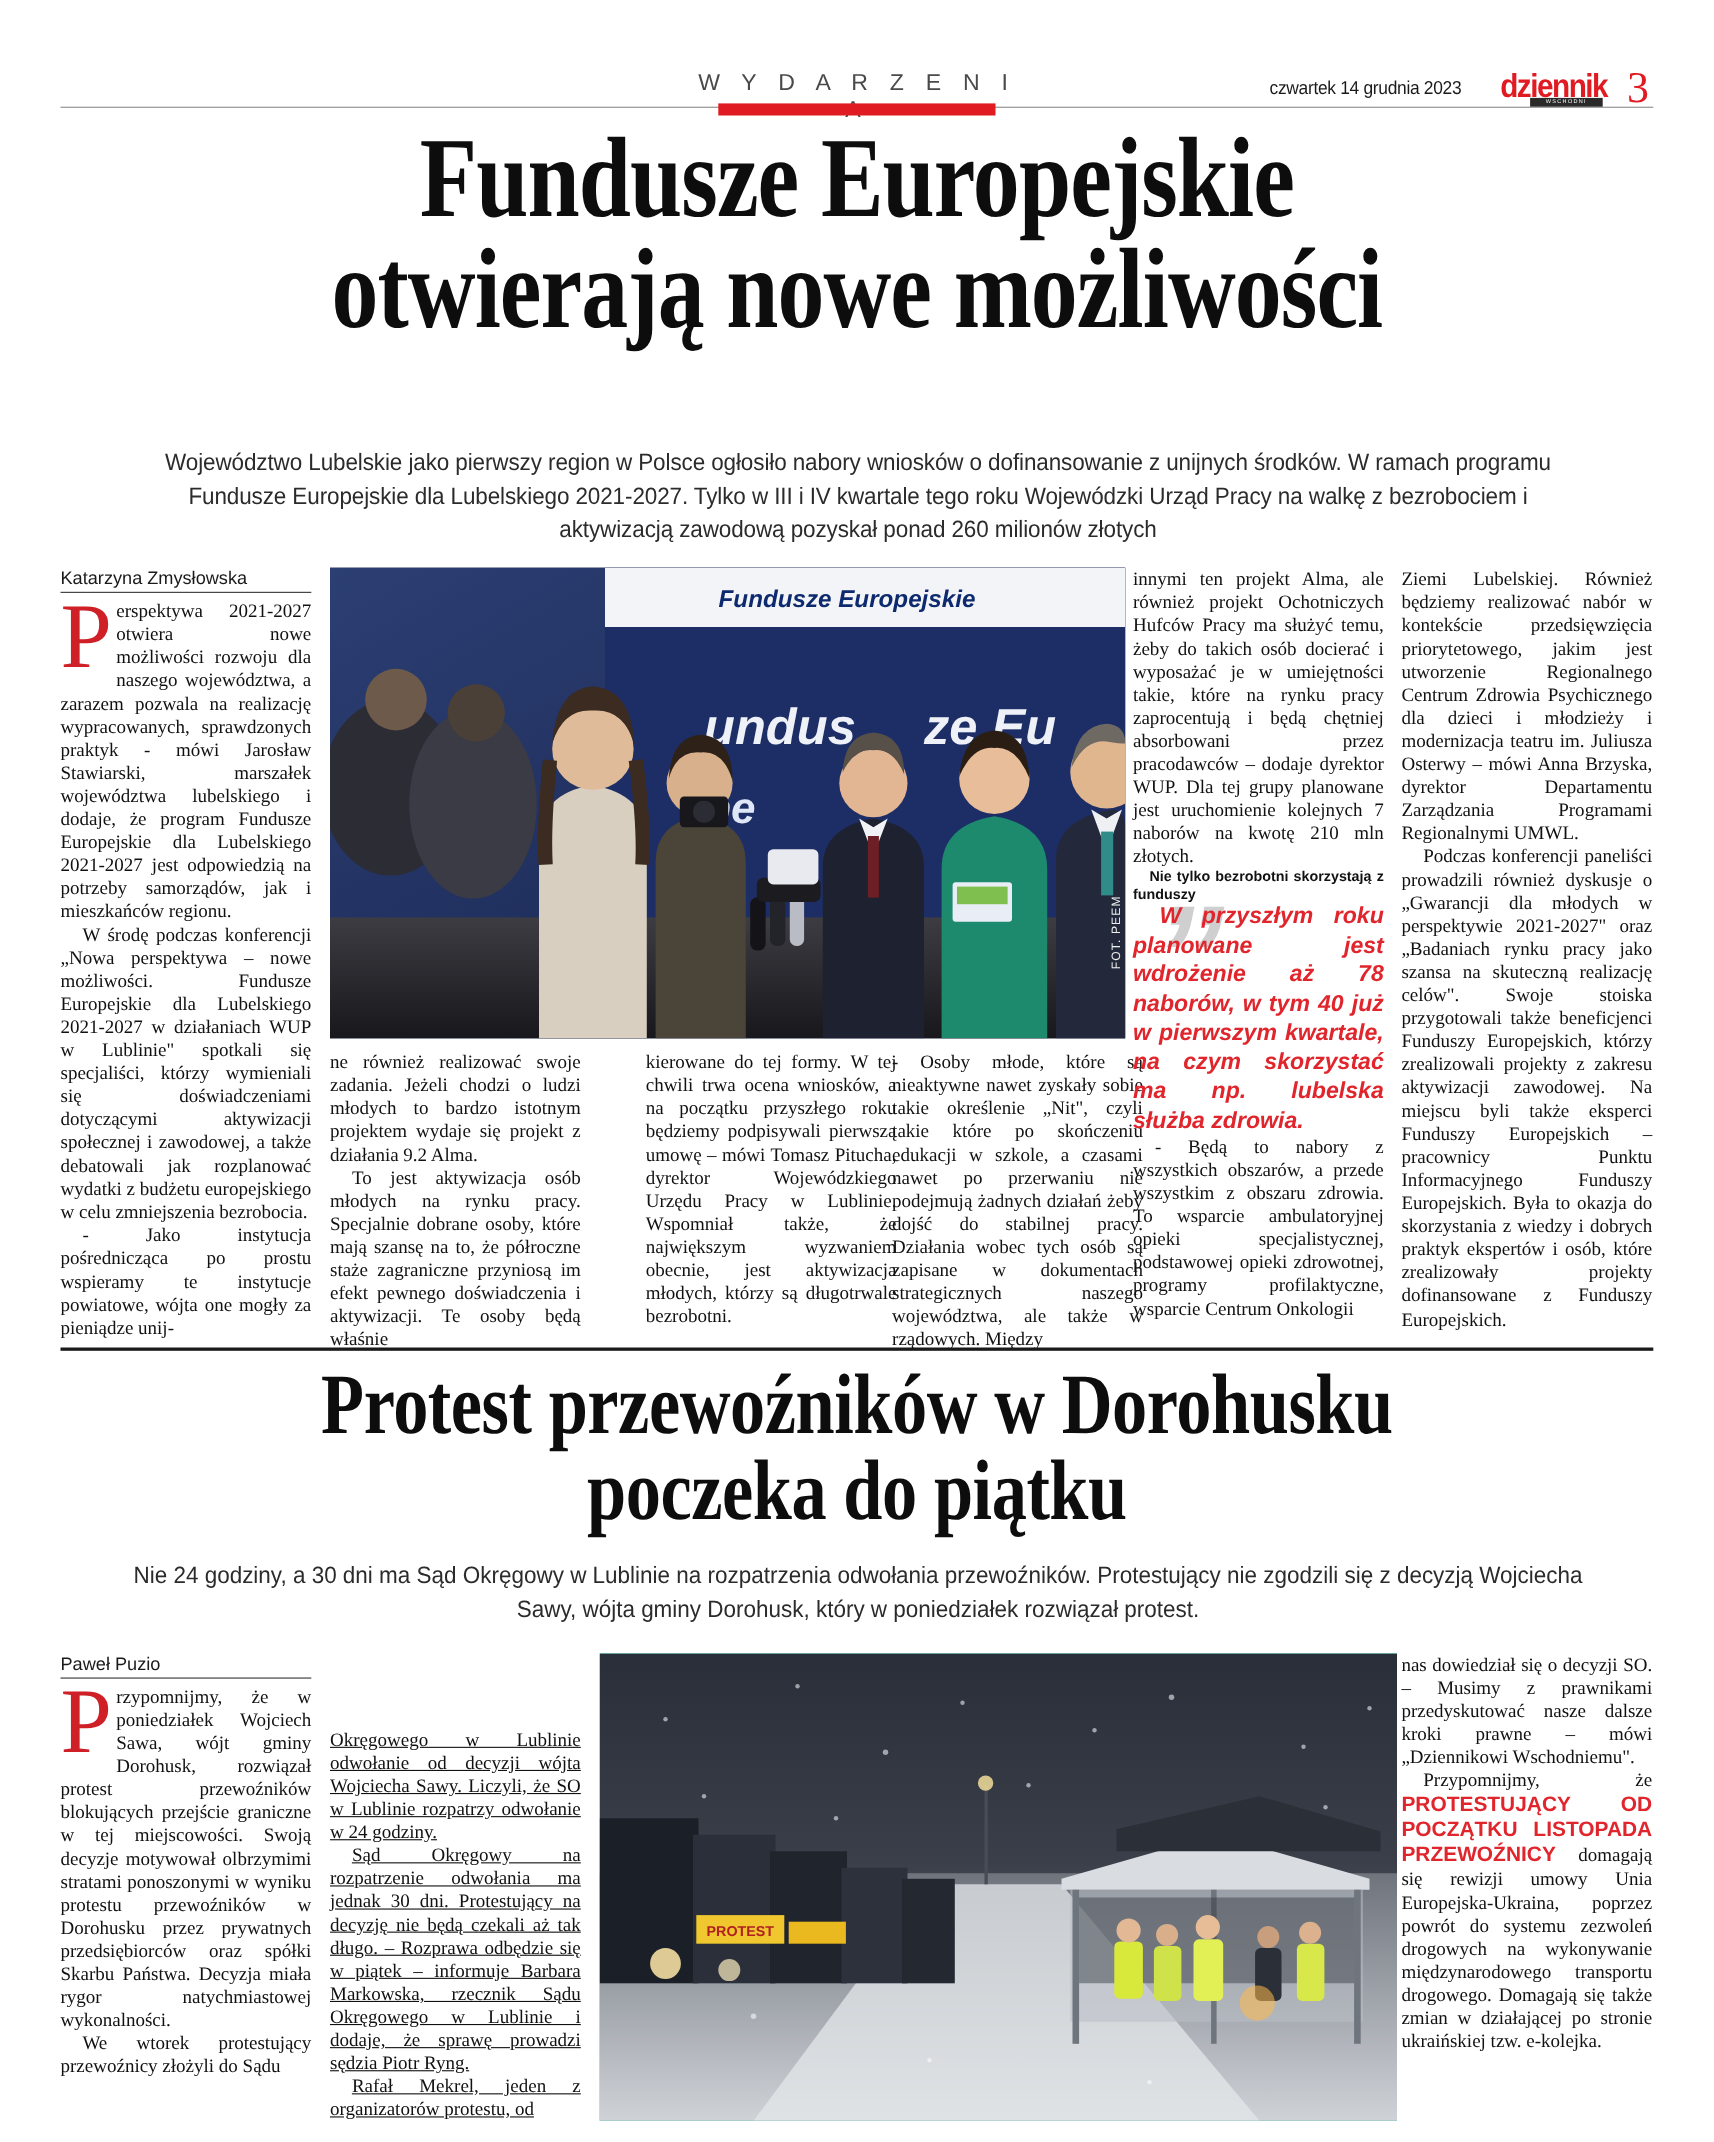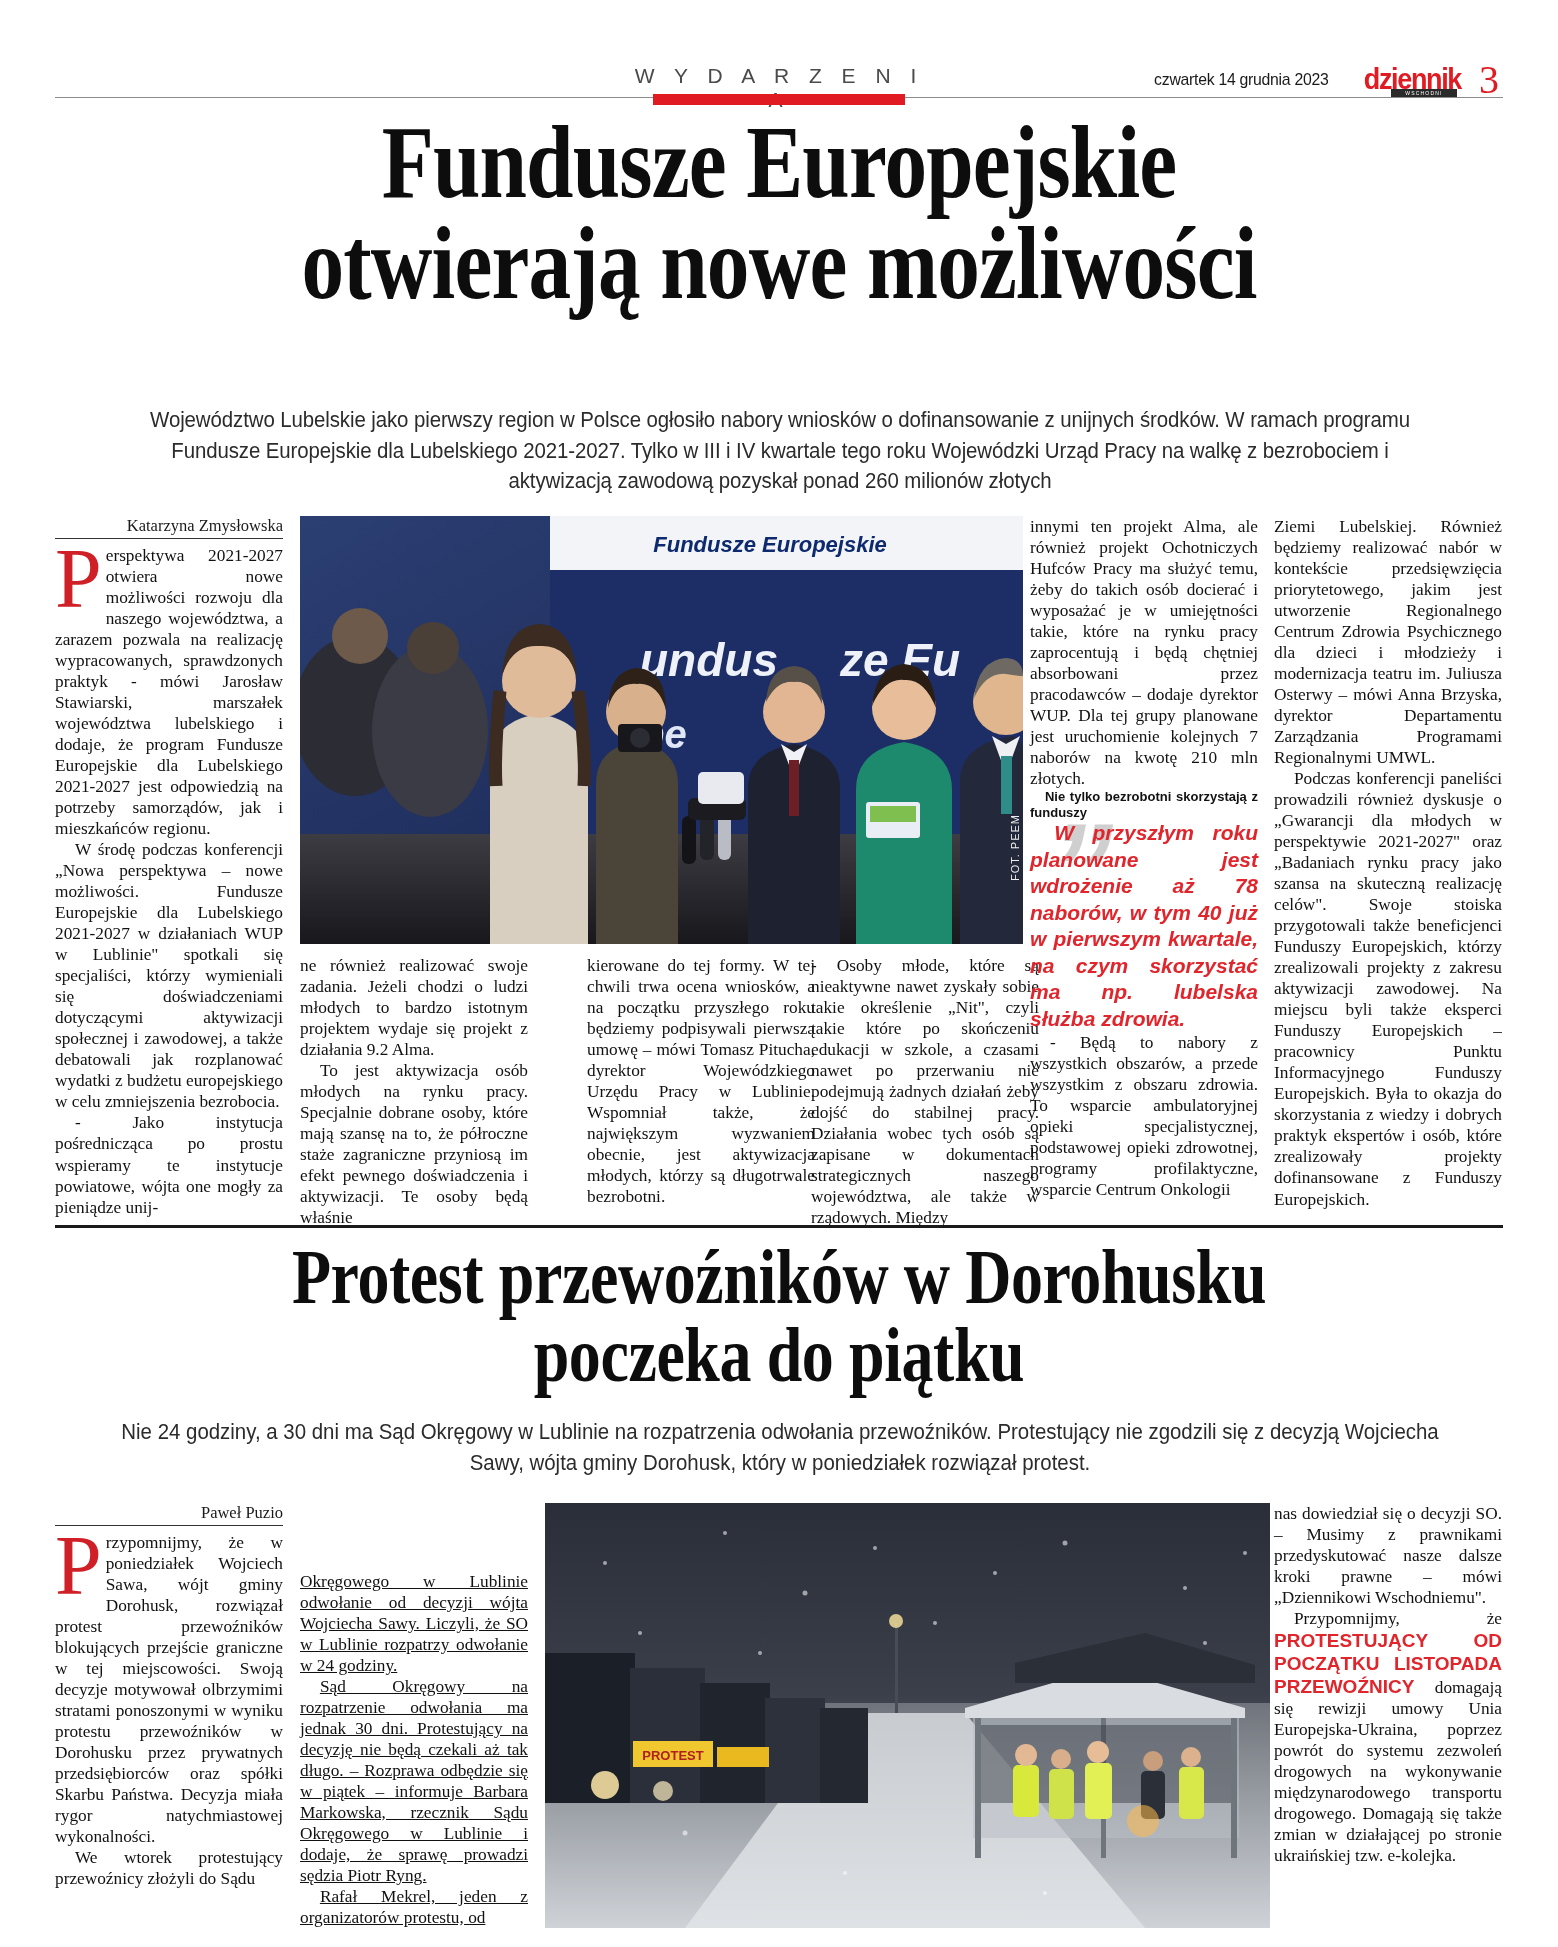--- a/index.html
+++ b/index.html
@@ -66,22 +66,22 @@
     letter-spacing:-0.1px;
     transform:scaleX(0.95);transform-origin:center top;
   }
 
   
   .col{position:absolute;font-family:"Liberation Serif", serif;font-size:17.3px;line-height:1.215;color:#111;text-align:justify;}
   .col p{margin:0;text-indent:1.15em;}
   .col p.noind{text-indent:0;}
 
   .byline{
-    font-family:Liberation Serif, serif;
-    font-size:16.5px;color:#1a1a1a;text-align:right;
+    font-family:Liberation Sans, sans-serif;
+    font-size:16.5px;color:#1a1a1a;text-align:left;
     border-bottom:1.4px solid #333;padding-bottom:2px;margin-bottom:6px;
     text-indent:0;
   }
   .dropcap-wrap{position:relative;}
   .dropcap{
     float:left;
     font-family:"Liberation Serif", serif;
     font-size:84px;line-height:0.72;
     color:#cf2027;font-weight:400;
     margin:4px 4px 0 0;

